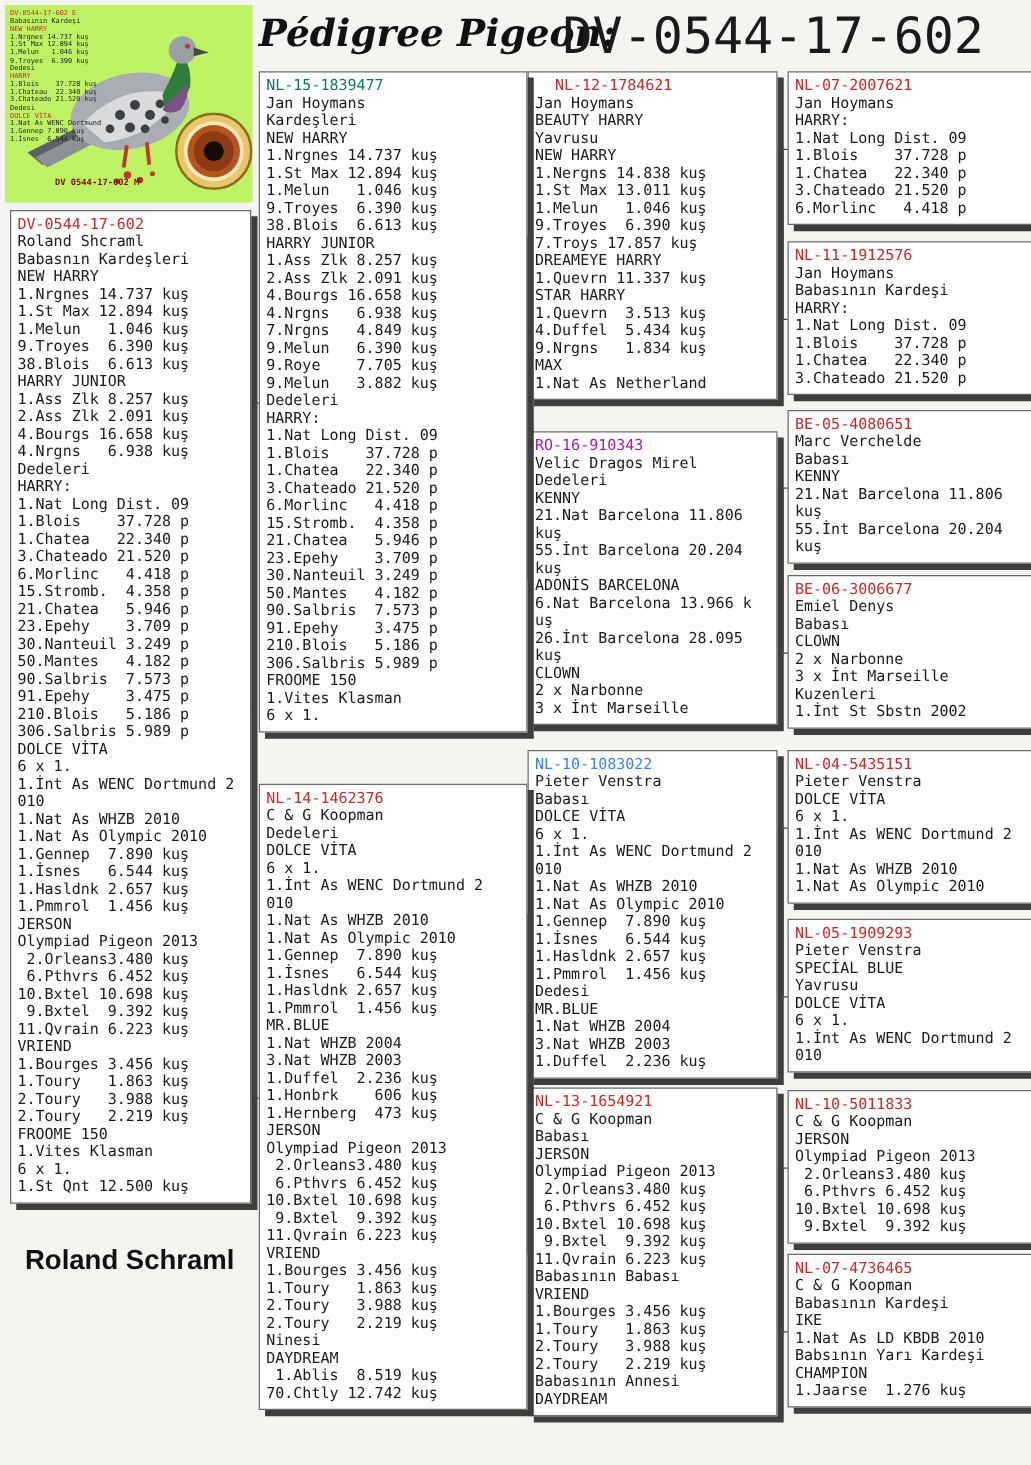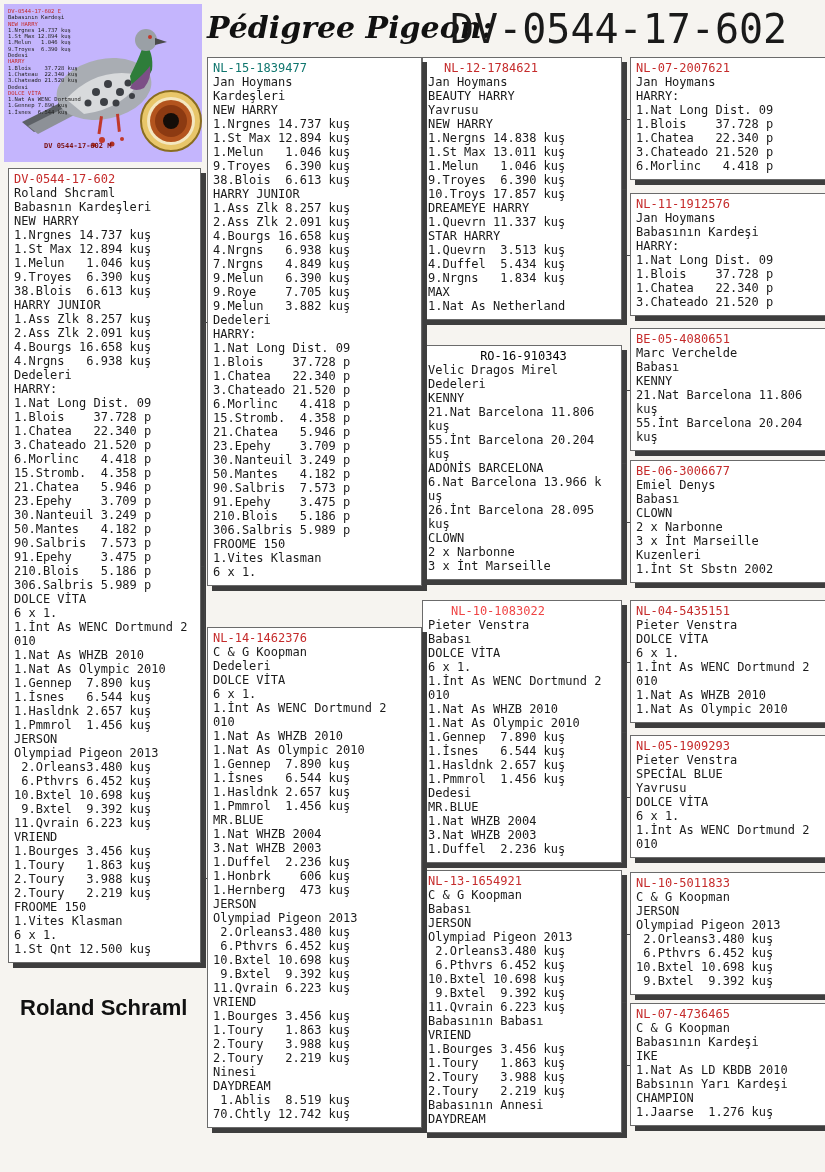--- a/index.html
+++ b/index.html
@@ -27,21 +27,21 @@
   .pbox .ring{white-space:pre;font-weight:normal;}
   .pbox .pline{white-space:pre;}
   .cline{position:absolute;background:#444;}
   .signature{
     position:absolute;left:20px;top:995px;
     font-family:"Liberation Sans","DejaVu Sans",sans-serif;
     font-weight:bold;font-size:22px;color:#111;
   }
   .photo{
     position:absolute;left:4px;top:4px;width:198px;height:158px;
-    background:#c4b5fd;
+    background:#bef264;
   }
   .overlay{
     position:absolute;left:4px;top:4px;width:100px;
     font-size:5.5px;line-height:6.3px;white-space:pre;z-index:3;
   }
   .overlay div{white-space:pre;}
   .photo-caption{
     position:absolute;left:40px;top:138px;
     font-size:7px;font-weight:bold;color:#7a1010;z-index:3;white-space:pre;
   }
@@ -192,41 +192,41 @@
     <div class="pline">Babasının Babası</div>
     <div class="pline">VRIEND</div>
     <div class="pline">1.Bourges 3.456 kuş</div>
     <div class="pline">1.Toury   1.863 kuş</div>
     <div class="pline">2.Toury   3.988 kuş</div>
     <div class="pline">2.Toury   2.219 kuş</div>
     <div class="pline">Babasının Annesi</div>
     <div class="pline">DAYDREAM</div>
   </div>
 <div class="pbox" style="left: 422px; top: 600px; width: 191px;">
-    <div class="ring" style="color: #ef4444; margin-left: 23px;">NL-10-1083022</div>
+    <div class="ring" style="color: #3b82f6;">NL-10-1083022</div>
     <div class="pline">Pieter Venstra</div>
     <div class="pline">Babası</div>
     <div class="pline">DOLCE VİTA</div>
     <div class="pline">6 x 1.</div>
     <div class="pline">1.İnt As WENC Dortmund 2</div>
     <div class="pline">010</div>
     <div class="pline">1.Nat As WHZB 2010</div>
     <div class="pline">1.Nat As Olympic 2010</div>
     <div class="pline">1.Gennep  7.890 kuş</div>
     <div class="pline">1.İsnes   6.544 kuş</div>
     <div class="pline">1.Hasldnk 2.657 kuş</div>
     <div class="pline">1.Pmmrol  1.456 kuş</div>
     <div class="pline">Dedesi</div>
     <div class="pline">MR.BLUE</div>
     <div class="pline">1.Nat WHZB 2004</div>
     <div class="pline">3.Nat WHZB 2003</div>
     <div class="pline">1.Duffel  2.236 kuş</div>
   </div>
 <div class="pbox" style="left: 422px; top: 345px; width: 191px;">
-    <div class="ring" style="color: #000000; text-align: center;">RO-16-910343</div>
+    <div class="ring" style="color: #a21caf;">RO-16-910343</div>
     <div class="pline">Velic Dragos Mirel</div>
     <div class="pline">Dedeleri</div>
     <div class="pline">KENNY</div>
     <div class="pline">21.Nat Barcelona 11.806</div>
     <div class="pline">kuş</div>
     <div class="pline">55.İnt Barcelona 20.204</div>
     <div class="pline">kuş</div>
     <div class="pline">ADONİS BARCELONA</div>
     <div class="pline">6.Nat Barcelona 13.966 k</div>
     <div class="pline">uş</div>
@@ -239,21 +239,21 @@
 <div class="pbox" style="left: 422px; top: 57px; width: 191px;">
     <div class="ring" style="color: rgb(197, 43, 43); margin-left: 16px;">NL-12-1784621</div>
     <div class="pline">Jan Hoymans</div>
     <div class="pline">BEAUTY HARRY</div>
     <div class="pline">Yavrusu</div>
     <div class="pline">NEW HARRY</div>
     <div class="pline">1.Nergns 14.838 kuş</div>
     <div class="pline">1.St Max 13.011 kuş</div>
     <div class="pline">1.Melun   1.046 kuş</div>
     <div class="pline">9.Troyes  6.390 kuş</div>
-    <div class="pline">10.Troys 17.857 kuş</div>
+    <div class="pline">7.Troys 17.857 kuş</div>
     <div class="pline">DREAMEYE HARRY</div>
     <div class="pline">1.Quevrn 11.337 kuş</div>
     <div class="pline">STAR HARRY</div>
     <div class="pline">1.Quevrn  3.513 kuş</div>
     <div class="pline">4.Duffel  5.434 kuş</div>
     <div class="pline">9.Nrgns   1.834 kuş</div>
     <div class="pline">MAX</div>
     <div class="pline">1.Nat As Netherland</div>
   </div>
 <div class="pbox" style="left: 207px; top: 627px; width: 206px;">

